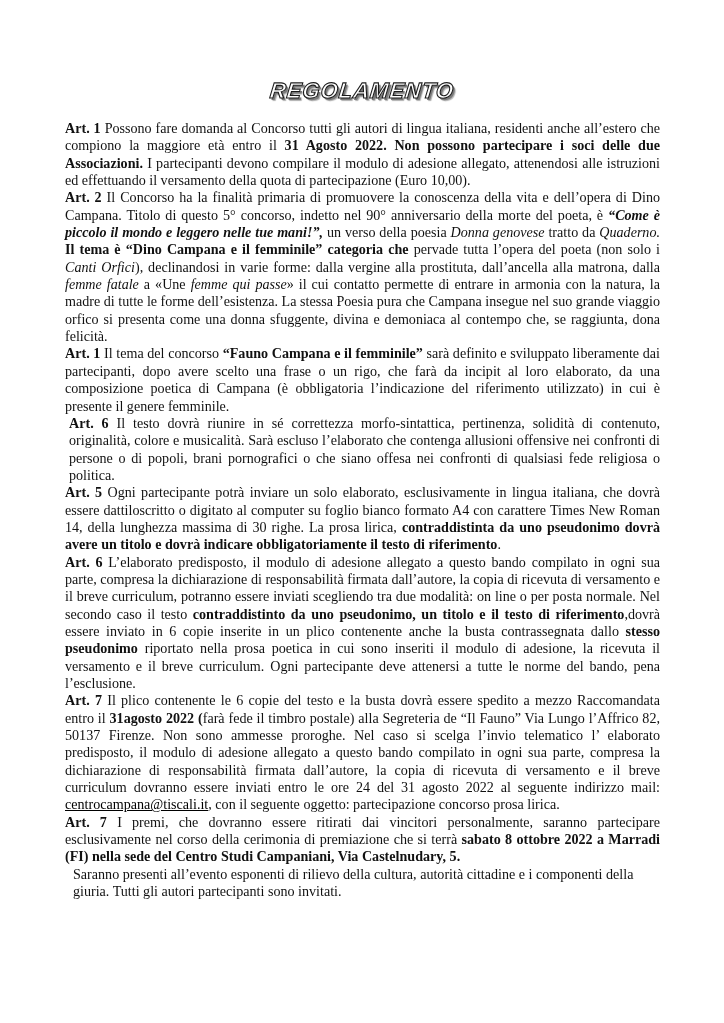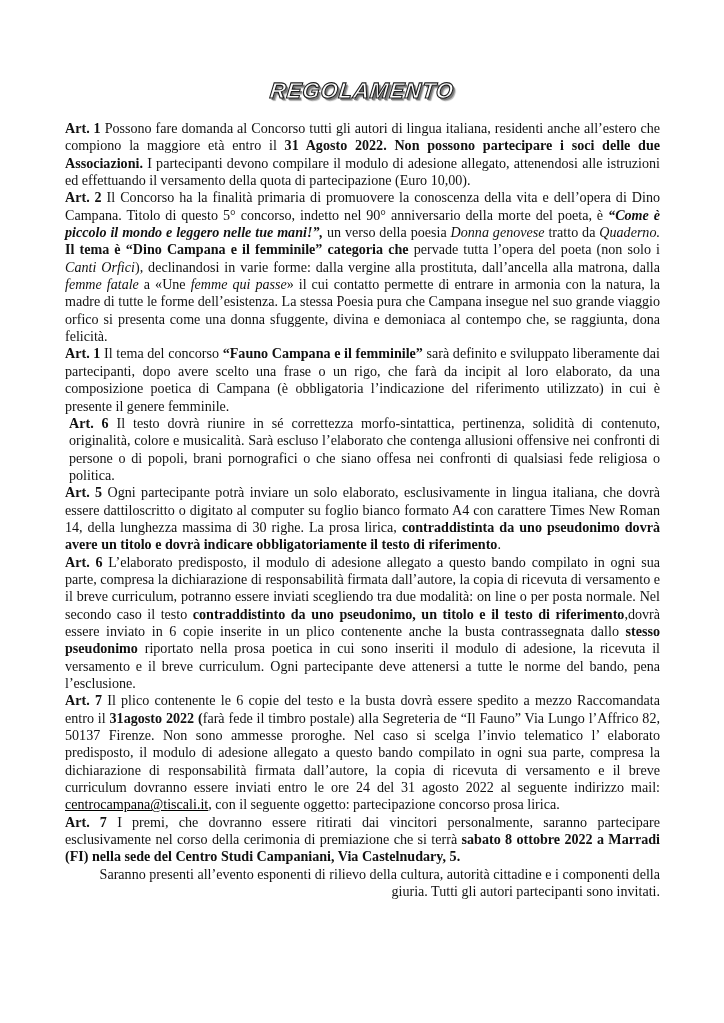--- a/index.html
+++ b/index.html
@@ -15,21 +15,21 @@
   .title span {
     display: inline-block;
     font-family: "Liberation Sans", "DejaVu Sans", sans-serif;
     font-weight: bold; font-style: italic; font-size: 22px; letter-spacing: 1px;
     color: #ffffff;
     -webkit-text-stroke: 1.1px #1a1a1a;
     text-shadow: 2px 2px 0 #7a7a7a, 3px 3px 1px #b0b0b0;
     transform: skewX(-6deg);
   }
   p.art { margin: 0; text-align: justify; }
-  p.art.last-left { text-align: right; }
+  p.art.last-left { text-align: left; margin-left: 8px; }
   b { font-weight: bold; }
   i { font-style: italic; }
   .link { color: #000000; text-decoration: underline; }
   .indent { padding-left: 4px; }
 </style>
 </head>
 <body>
 
 <div class="page">
 

